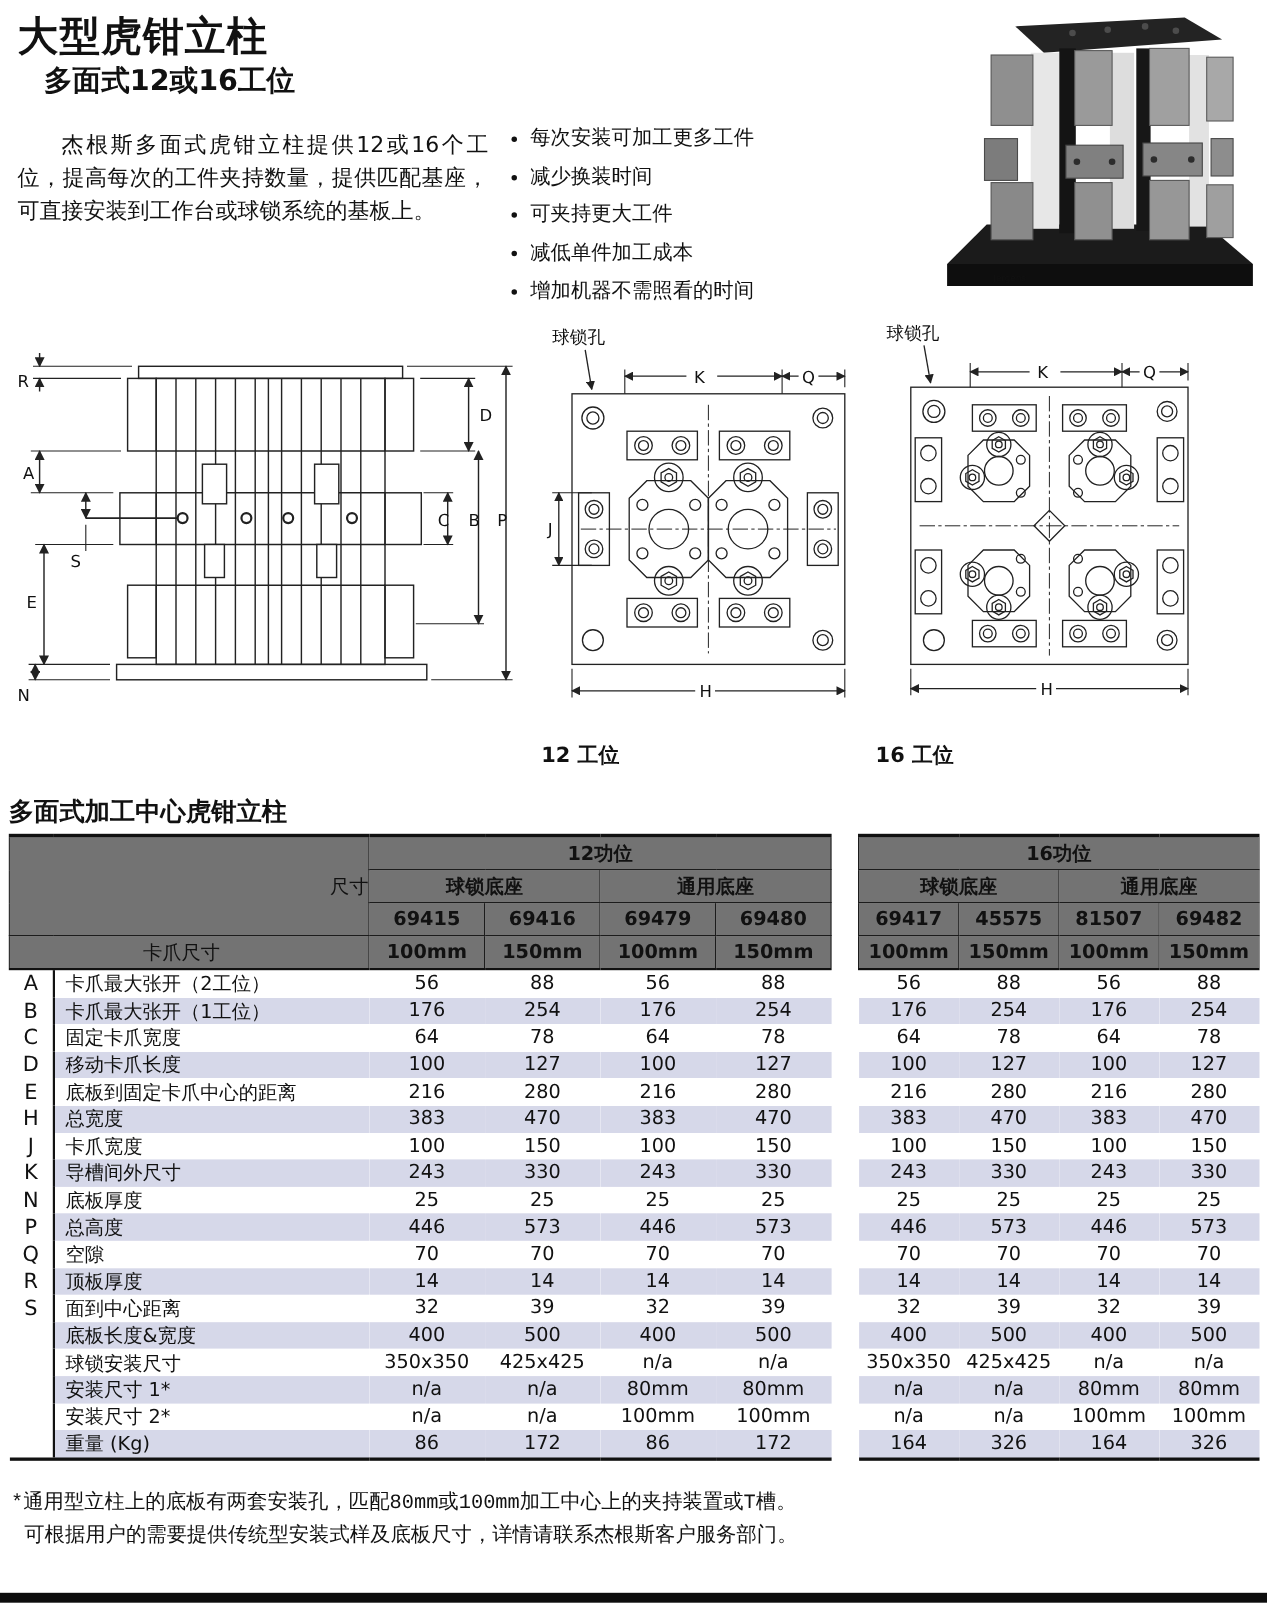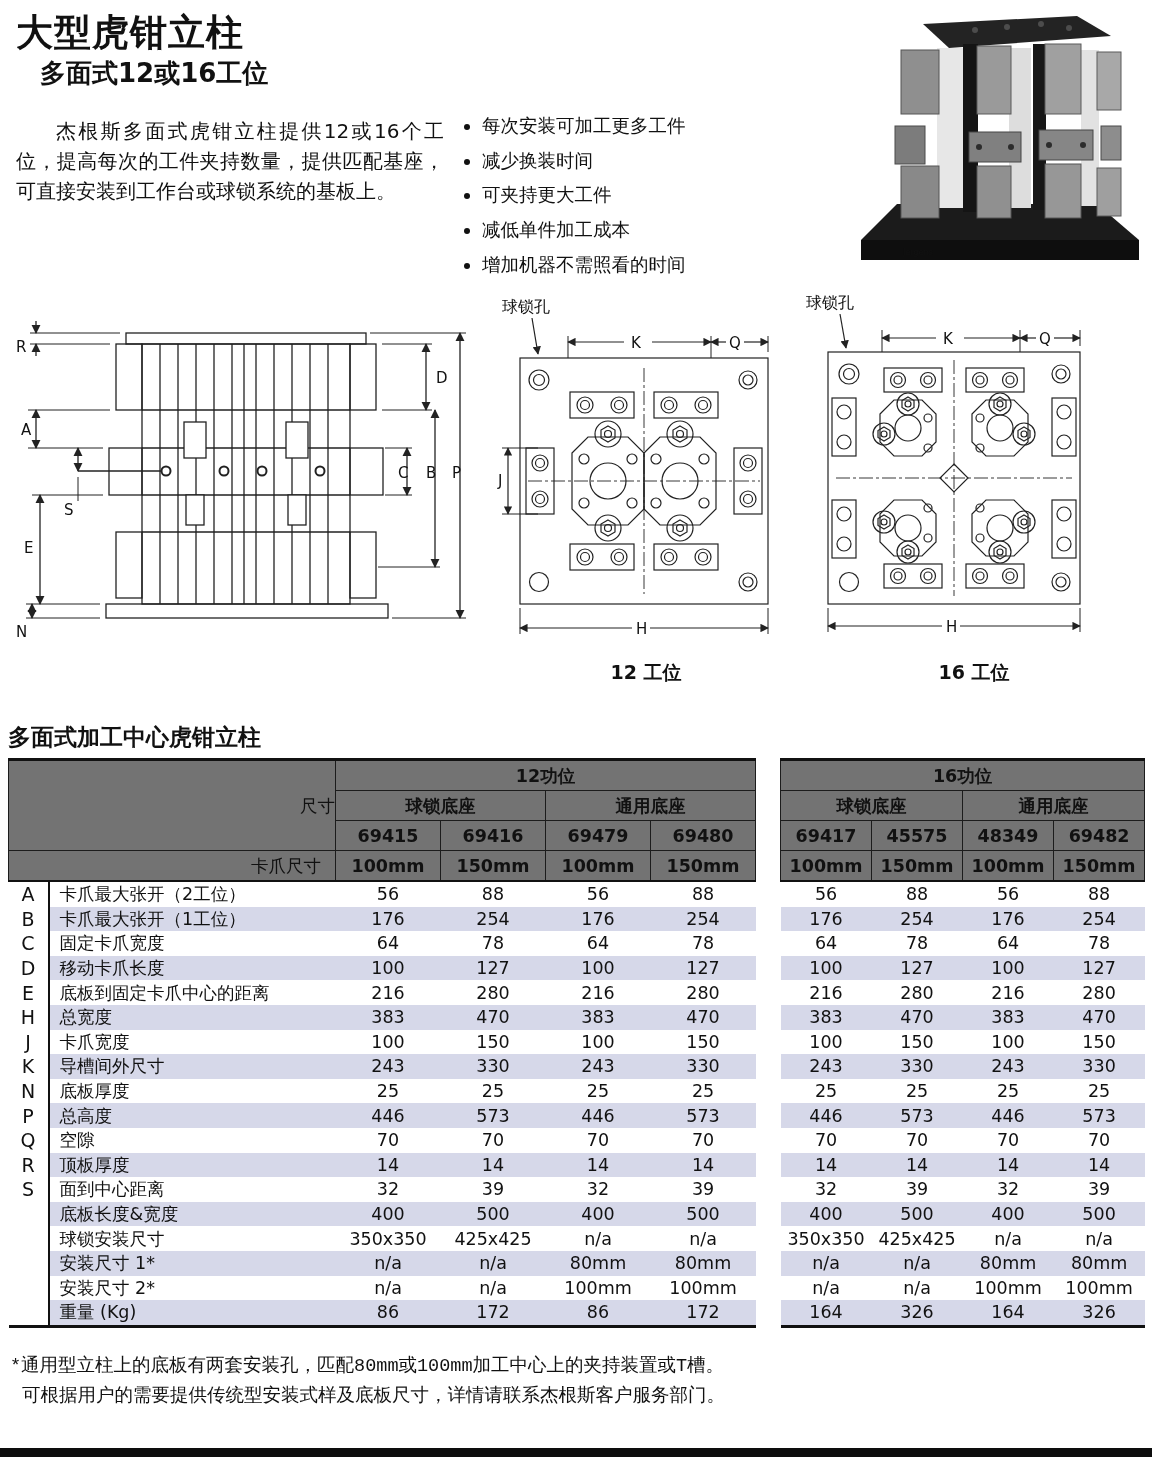--- a/index.html
+++ b/index.html
@@ -11,33 +11,33 @@
   .abs{position:absolute;}
   
   .title{left:16px;top:8px;font-size:37px;font-weight:bold;letter-spacing:1px;}
   .subtitle{left:16px;top:56px;font-size:26px;font-weight:bold;margin-left:24px;}
   .intro{left:16px;top:116px;width:428px;font-size:20px;line-height:1.5;text-align:justify;text-indent:2em;}
   .bullets{left:458px;top:112px;width:390px;margin:0;padding-left:24px;font-size:18.5px;line-height:1.55;}
   .bullets li{margin-bottom:6px;}
   .photo{left:845px;top:6px;width:302px;height:280px;}
   
   .drawing{stroke:#222;}
-  .cap{font-size:19px;font-weight:bold;text-align:center;margin-top:2px;}
+  .cap{font-size:19px;font-weight:bold;text-align:left;margin-top:16px;}
   svg text{fill:#111;stroke:none;font-family:"DejaVu Sans","Liberation Sans",sans-serif;}
   
   .sec-title{left:8px;top:722px;font-size:23px;font-weight:bold;}
   table{border-collapse:collapse;table-layout:fixed;}
   .spec{left:8px;top:758px;width:1136px;}
   .spec td{padding:0;font-size:17.5px;overflow:hidden;white-space:nowrap;}
   .hc{background:#737373;border:1px solid #1c1c1c;text-align:center;height:29px;}
   .hc.top3{border-top:3px solid #111;}
   .hc.hb{border-bottom:2px solid #111;}
   .b{font-weight:bold;}
   .corner{text-align:right;padding-left:12px !important;font-size:18px;}
-  .jawlab{text-align:right;padding-right:14px !important;font-size:18px;}
+  .jawlab{text-align:center;padding-right:14px !important;font-size:18px;}
   .gap{border:none !important;background:#fff !important;}
   tr.body td{height:24.6px;}
   td.letter{width:40px;text-align:center;border-right:2px solid #111;background:#fff;font-size:19px;}
   td.desc{padding-left:10px !important;}
   td.val{text-align:center;}
   tr.stripe td.desc, tr.stripe td.val{background:#d6d8e9;}
   tr.lastrow td{border-bottom:3px solid #111;}
   tr.lastrow td.gap{border-bottom:none !important;}
   
   .footnote{left:10px;top:1352px;width:1100px;font-size:18.5px;line-height:1.6;font-family:Liberation Mono, monospace;}
@@ -411,21 +411,21 @@
       <td class="hc b" colspan="2">通用底座</td>
     </tr>
     <tr>
       <td class="hc b">69415</td>
       <td class="hc b">69416</td>
       <td class="hc b">69479</td>
       <td class="hc b">69480</td>
       <td class="gap"></td>
       <td class="hc b">69417</td>
       <td class="hc b">45575</td>
-      <td class="hc b">48349</td>
+      <td class="hc b">81507</td>
       <td class="hc b">69482</td>
     </tr>
     <tr>
       <td class="hc hb jawlab" colspan="2">卡爪尺寸</td>
       <td class="hc hb b">100mm</td>
       <td class="hc hb b">150mm</td>
       <td class="hc hb b">100mm</td>
       <td class="hc hb b">150mm</td>
       <td class="gap"></td>
       <td class="hc hb b">100mm</td>

